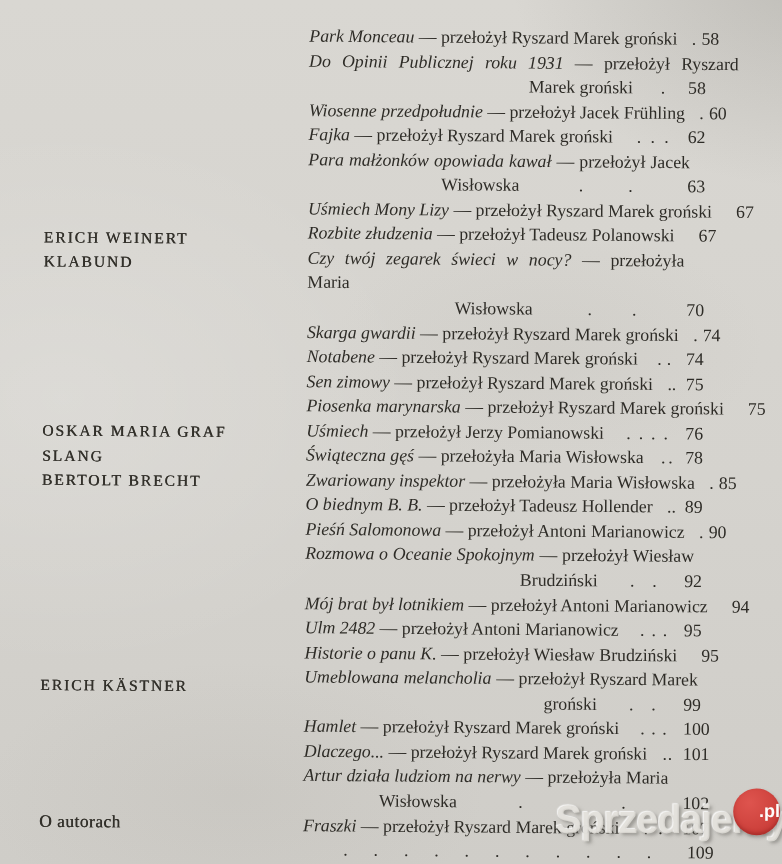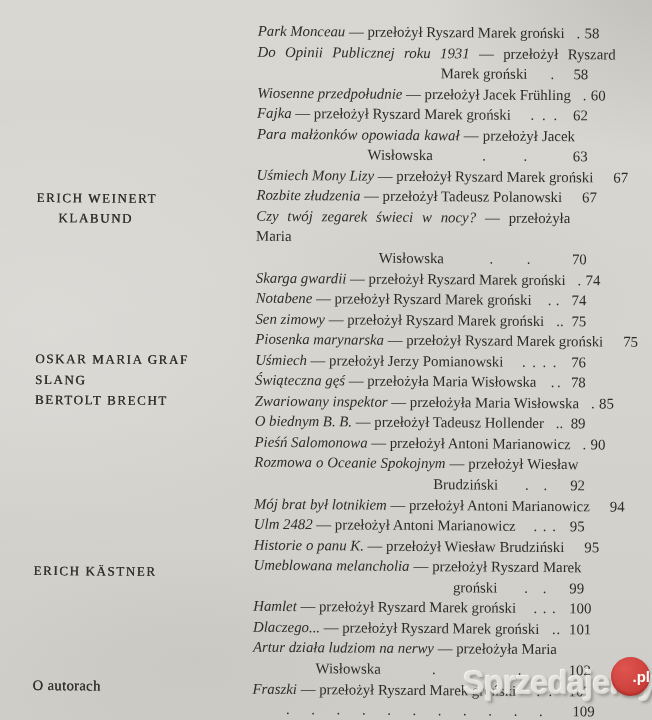--- a/index.html
+++ b/index.html
@@ -42,21 +42,21 @@
     font-family:"Liberation Sans", sans-serif;font-weight:bold;font-size:15px;color:#fdfdfb;}
 </style>
 </head>
 <body>
 
 <div class="photo">
   <div class="content">
     <div id="authors">
   <div class="author" style="top: 188px;">ERICH WEINERT</div>
 
-  <div class="author" style="top: 208px; margin-left: 22px;">KLABUND</div>
+  <div class="author" style="top: 208px;">KLABUND</div>
 
   <div class="author" style="top: 349px;">OSKAR MARIA GRAF</div>
 
   <div class="author" style="top: 370px;">SLANG</div>
 
   <div class="author" style="top: 390px;">BERTOLT BRECHT</div>
 
   <div class="author" style="top: 561px;">ERICH KÄSTNER</div>
 
   <div class="author plain" style="top: 675px;">O autorach</div>

